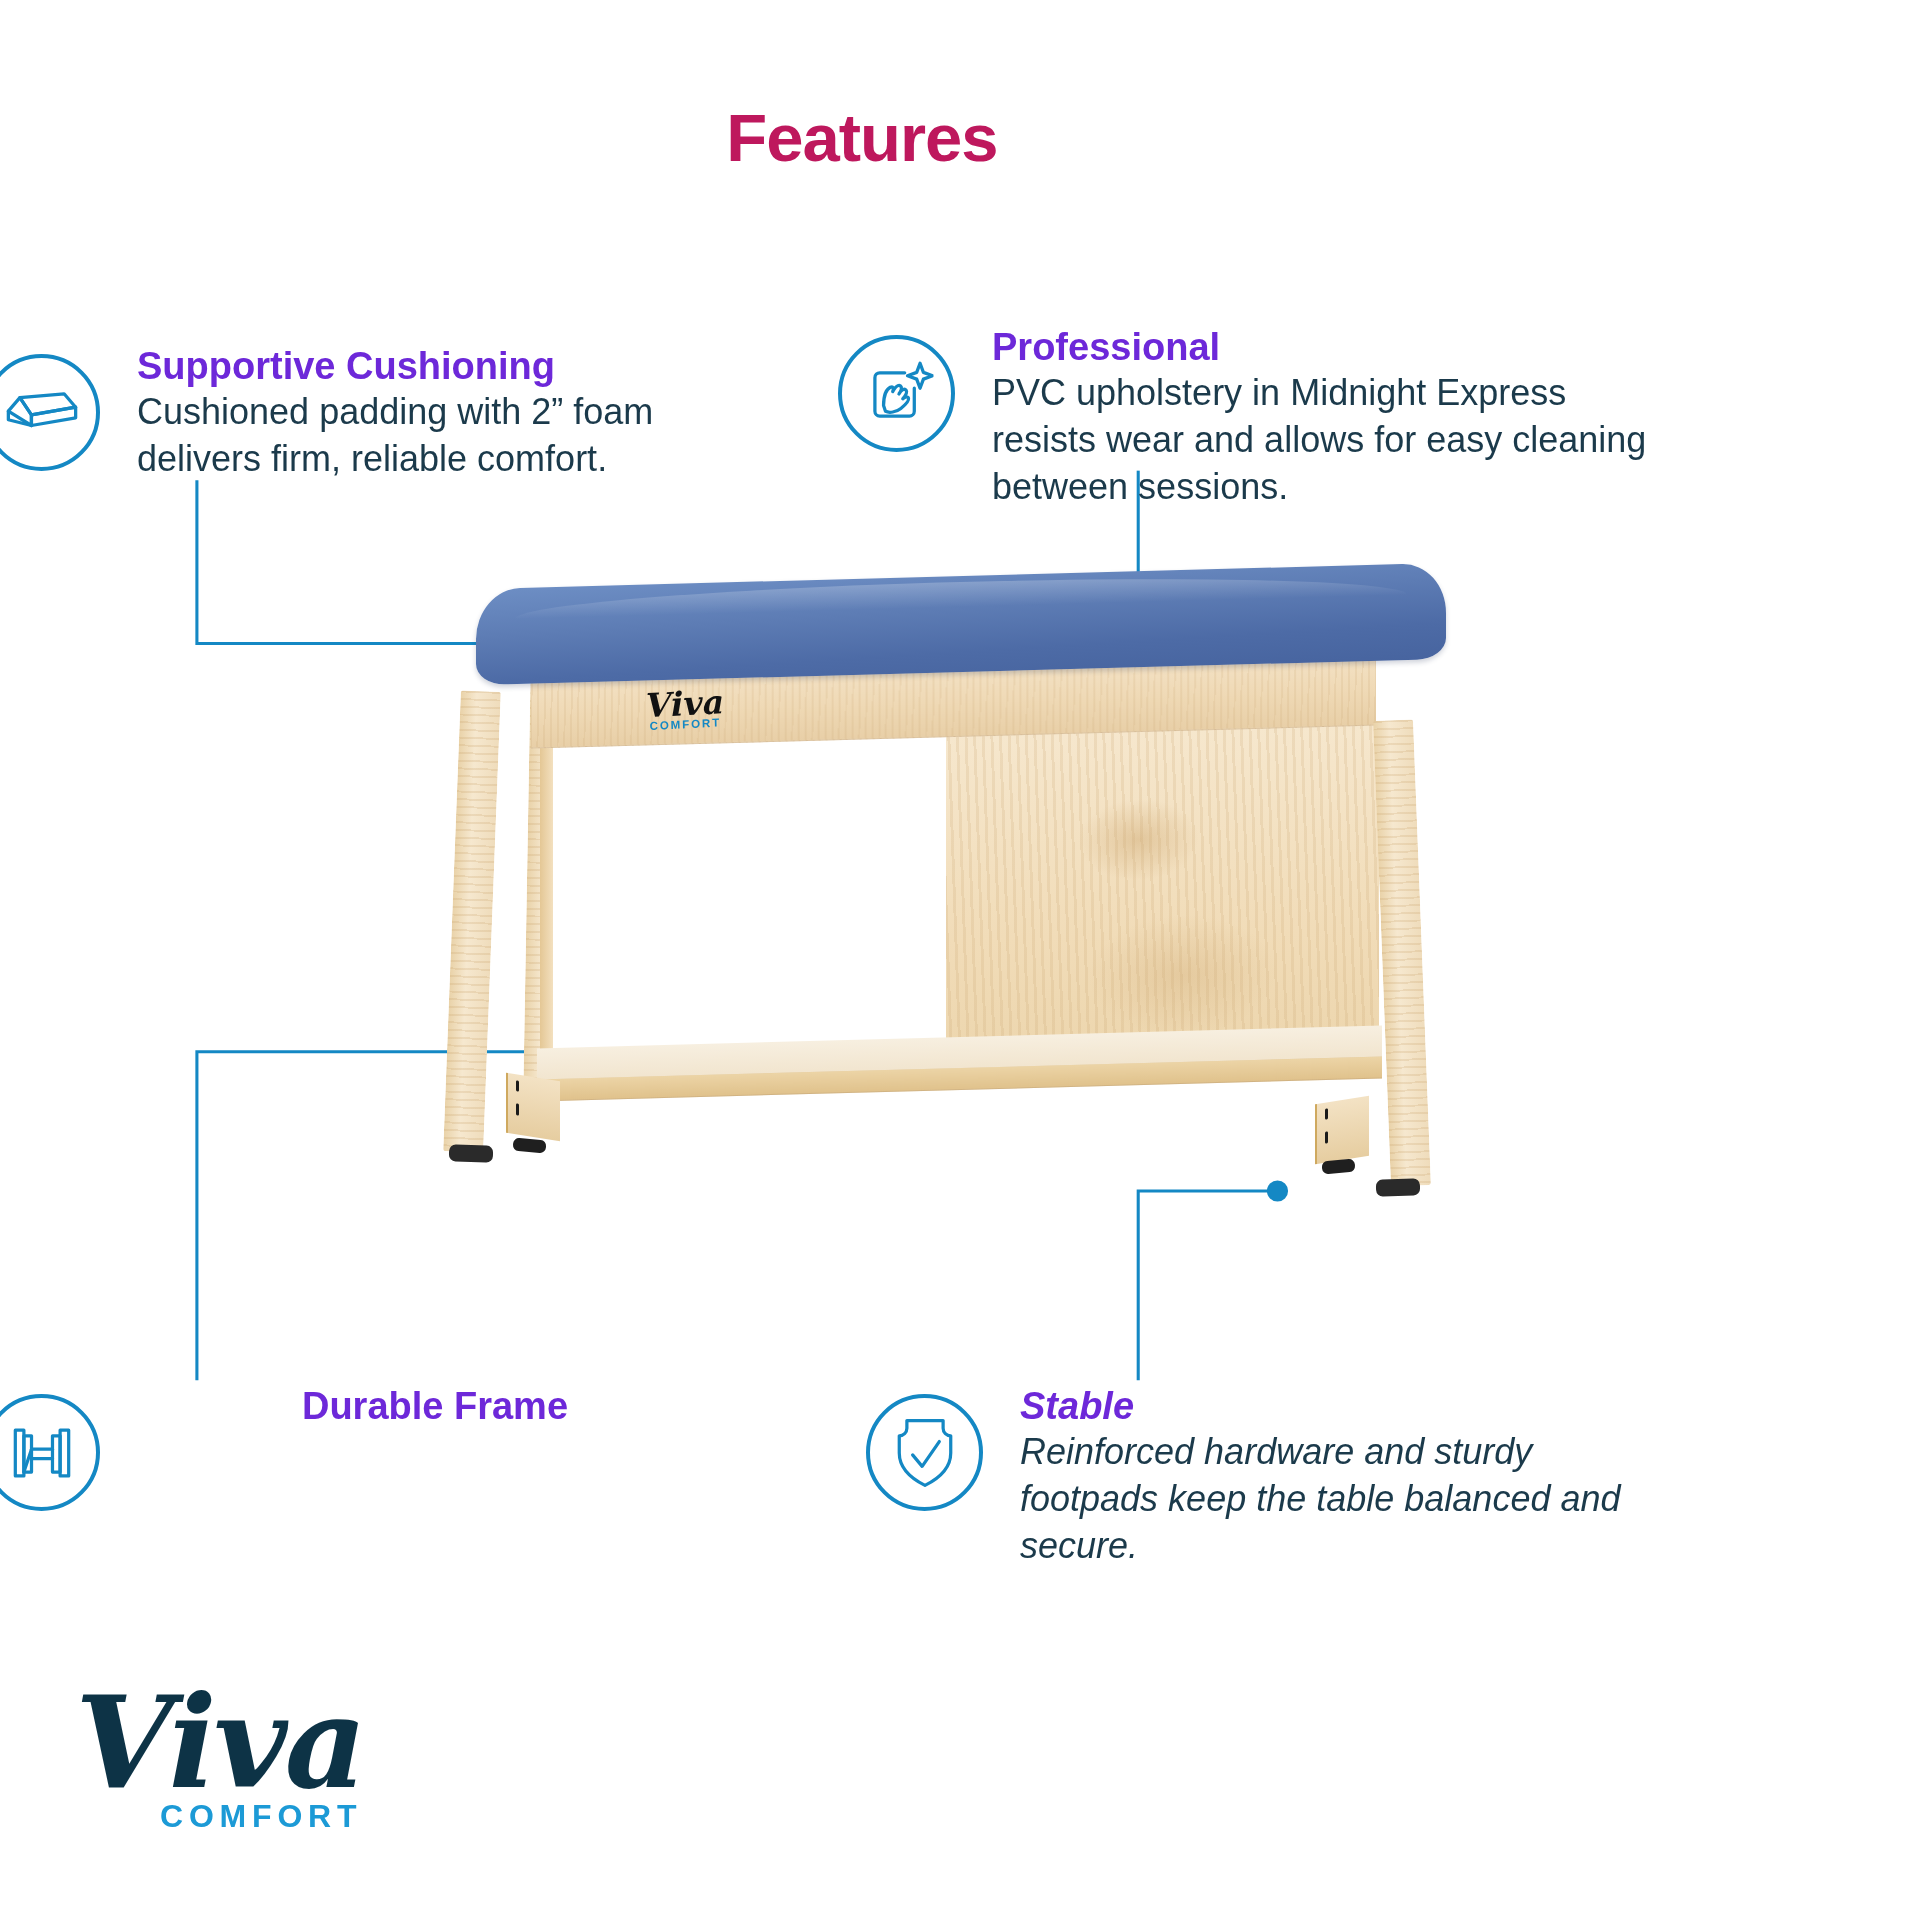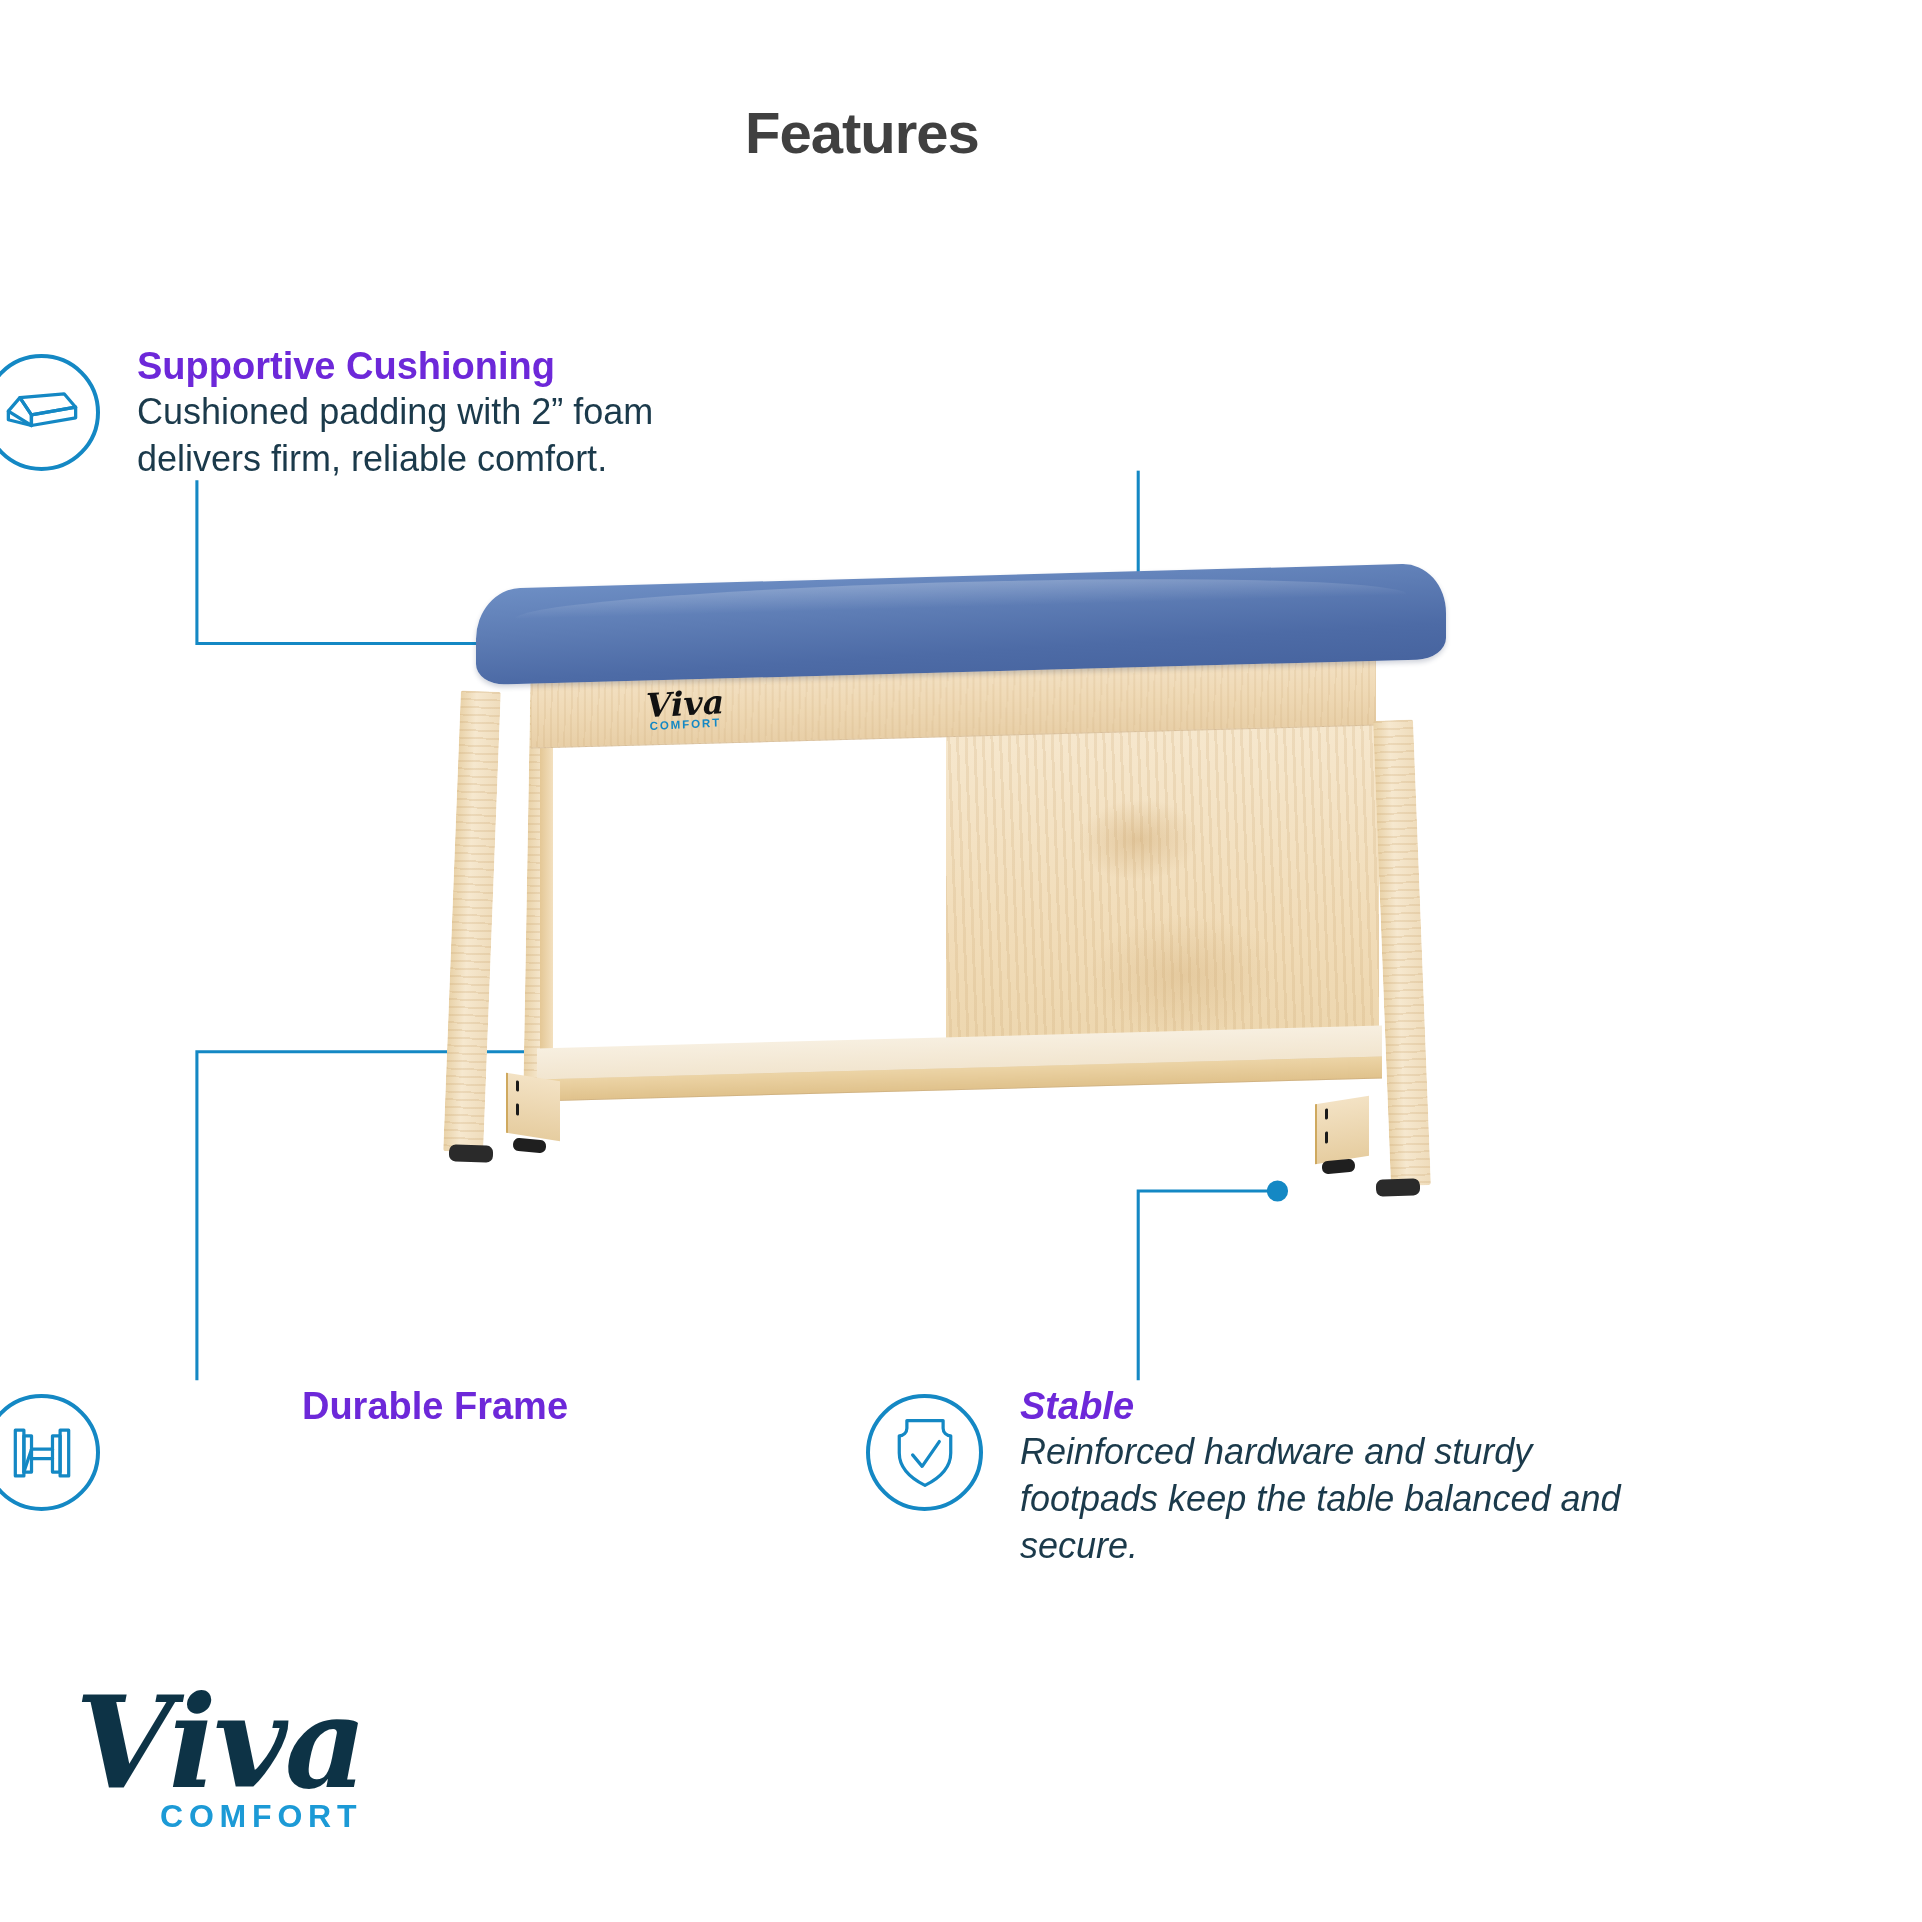--- a/index.html
+++ b/index.html
@@ -10,24 +10,24 @@
     overflow:hidden;
     position:relative;
   }
   .stage{position:absolute;inset:0;}
 
   
   .page-title{
     position:absolute;
     top:104px;left:0;width:1724px;
     text-align:center;
-    font-size:58px;
+    font-size:67px;
     font-weight:700;
     letter-spacing:-1px;
-    color:#404040;
+    color:#be185d;
     line-height:1;
   }
 
   
   .feature{position:absolute;display:flex;align-items:flex-start;}
   .icon-circle{
     width:117px;height:117px;border-radius:50%;
     border:4.8px solid #1488c4;
     flex:0 0 117px;
     position:relative;
@@ -247,20 +247,37 @@
         <path d="M16 10 L4 24 L28 39 L28 28 Z"></path>
         <path d="M4 24 L4 33 L28 39"></path>
       </svg>
     </div>
     <div class="feature-text">
       <p class="feature-title">Supportive Cushioning</p>
       <p class="feature-body">Cushioned padding with 2” foam delivers firm, reliable comfort.</p>
     </div>
   </div>
 
+  <div class="feature" id="feat-pro">
+    <div class="icon-circle">
+      <svg width="73" height="73" viewBox="0 0 76 76" fill="none" stroke="#1488c4" stroke-width="3.4" stroke-linejoin="round" stroke-linecap="round">
+        <path d="M46 16 H20 a5 5 0 0 0-5 5 V56 a5 5 0 0 0 5 5 H51 a5 5 0 0 0 5-5 V32"></path>
+        <path d="M62 6 L65.5 15.5 L75 19 L65.5 22.5 L62 32 L58.5 22.5 L49 19 L58.5 15.5 Z"></path>
+        <path d="M24 50 C24 40 27 33 31 31 C34 29.5 35 32 33.5 35.5
+                 C36.5 30.5 39 28 41.5 29.5 C43.5 31 42 35 40 38
+                 C43 33 46 32 47.5 34 C49 36 46.5 40 44 43
+                 C47 40 49.5 40.5 50 42.5 C50.5 45 47 49 42 53
+                 C37 57 30 58 26 56 Z"></path>
+      </svg>
+    </div>
+    <div class="feature-text">
+      <p class="feature-title">Professional</p>
+      <p class="feature-body">PVC upholstery in Midnight Express resists wear and allows for easy cleaning between sessions.</p>
+    </div>
+  </div>
 
   <div class="feature" id="feat-frame">
     <div class="icon-circle">
       <svg width="69" height="61" viewBox="0 0 72 64" fill="none" stroke="#1488c4" stroke-width="3.4" stroke-linejoin="round" stroke-linecap="round">
         <rect x="8" y="8" width="9" height="48"></rect>
         <rect x="55" y="8" width="9" height="48"></rect>
         <rect x="17" y="14" width="8" height="38"></rect>
         <rect x="47" y="14" width="8" height="38"></rect>
         <path d="M25 28 H47"></path>
         <path d="M25 38 H47"></path>

